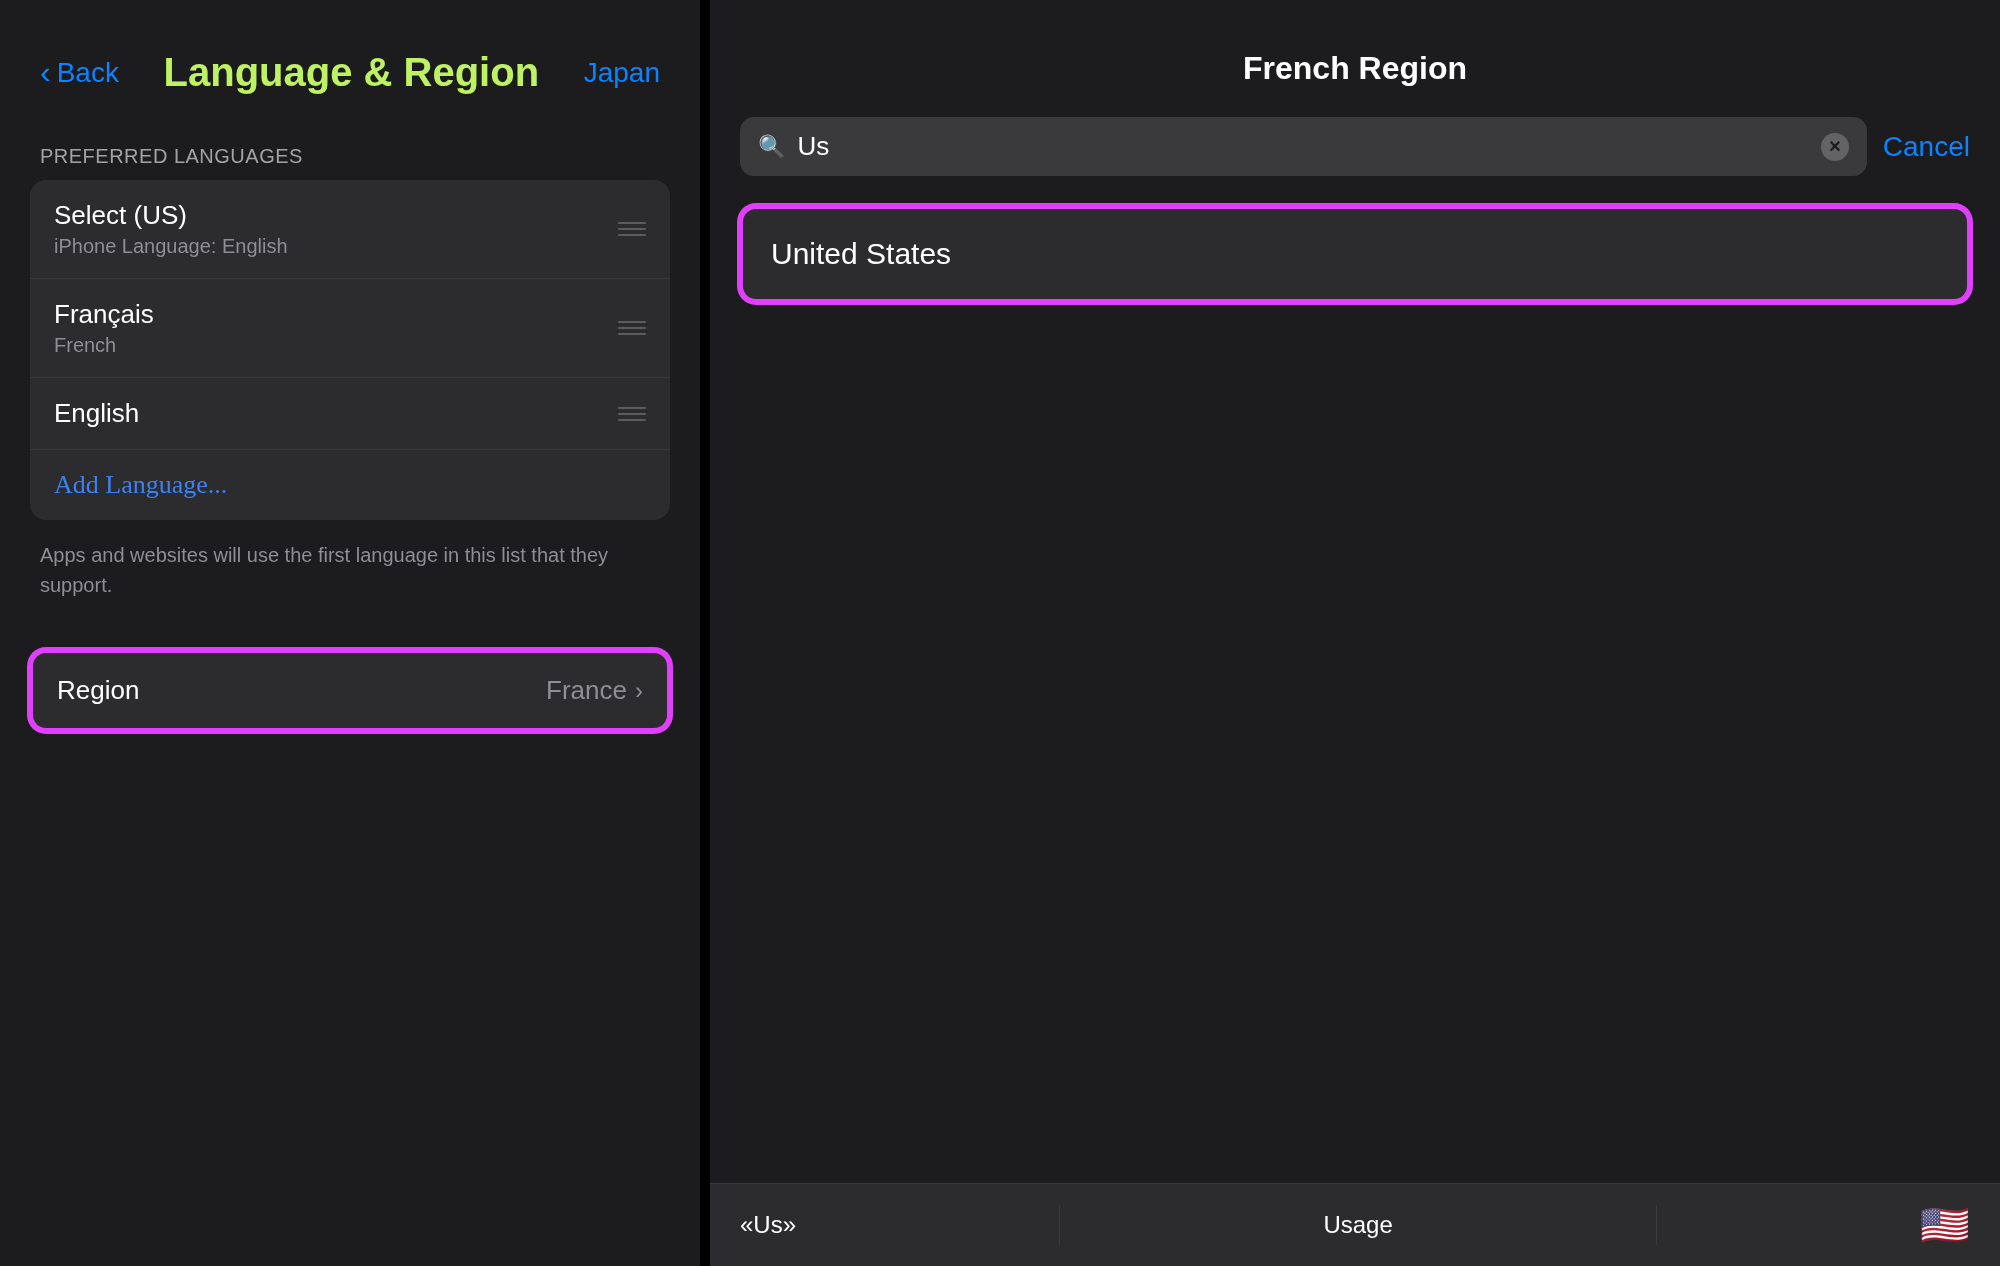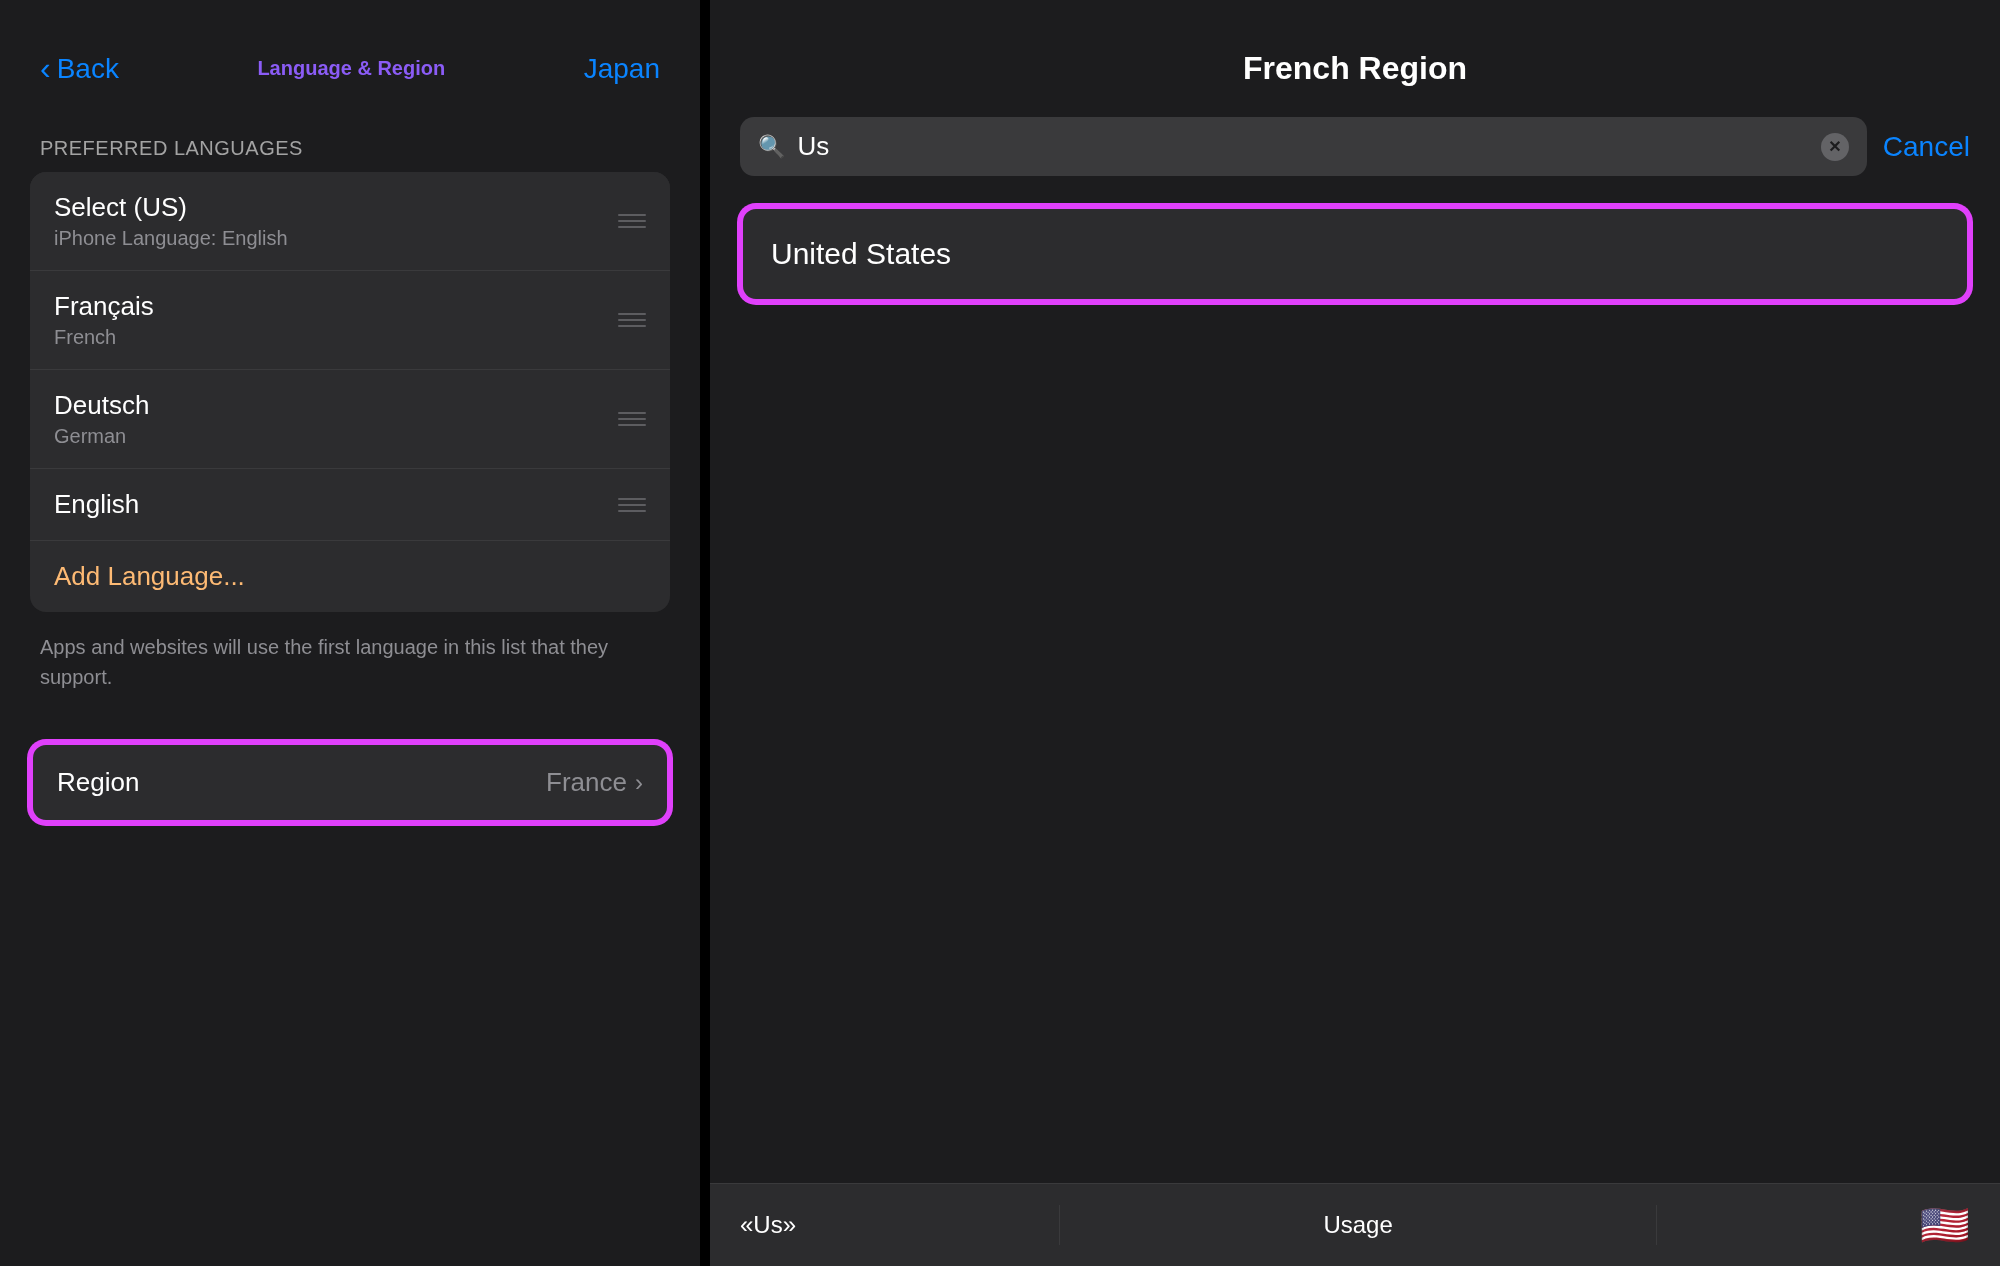--- a/index.html
+++ b/index.html
@@ -41,23 +41,23 @@
       cursor: pointer;
     }
 
     .nav-back .chevron {
       font-size: 32px;
       font-weight: 300;
       color: #0a84ff;
     }
 
     .nav-title {
-      font-size: 20px;
+      font-size: 40px;
       font-weight: 700;
-      color: #8b5cf6;
+      color: #bef264;
       text-align: center;
     }
 
     .nav-edit {
       color: #0a84ff;
       font-size: 28px;
       cursor: pointer;
     }
 
     .section-label {
@@ -121,22 +121,23 @@
       border-radius: 1px;
     }
 
     .add-language-item {
       display: flex;
       align-items: center;
       padding: 20px 24px;
     }
 
     .add-language-text {
-      color: #fdba74;
+      color: #3b82f6;
       font-size: 26px;
+      font-family: Liberation Serif, serif;
     }
 
     .footer-text {
       color: #8e8e93;
       font-size: 20px;
       line-height: 1.5;
       padding: 20px 40px;
     }
 
     .region-section {
@@ -343,31 +344,20 @@
         <span class="language-sub">French</span>
       </div>
       <div class="drag-handle">
         <span></span>
           <span></span>
           <span></span>
       </div>
     </div>
     <div class="language-item">
       <div class="language-info">
-        <span class="language-name">Deutsch</span>
-        <span class="language-sub">German</span>
-      </div>
-      <div class="drag-handle">
-        <span></span>
-          <span></span>
-          <span></span>
-      </div>
-    </div>
-    <div class="language-item">
-      <div class="language-info">
         <span class="language-name">English</span>
       </div>
       <div class="drag-handle">
         <span></span>
           <span></span>
           <span></span>
       </div>
     </div>
     <div class="add-language-item">
       <span class="add-language-text">Add Language...</span>

